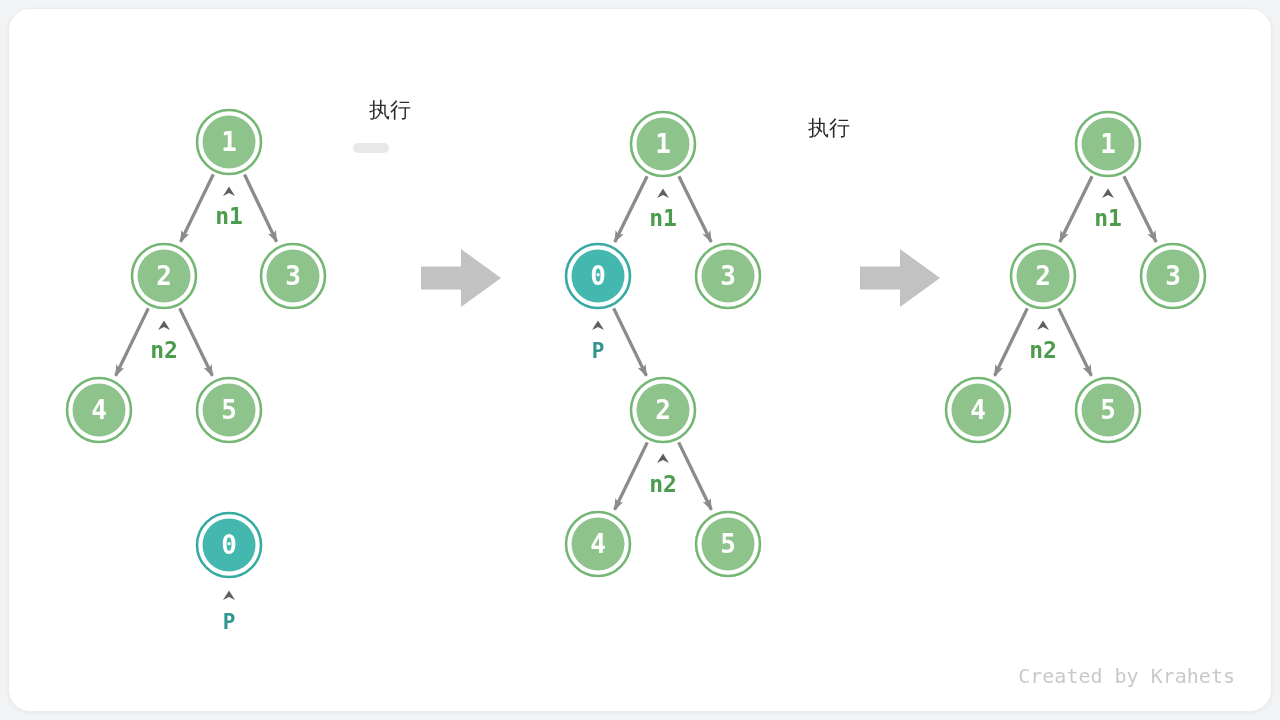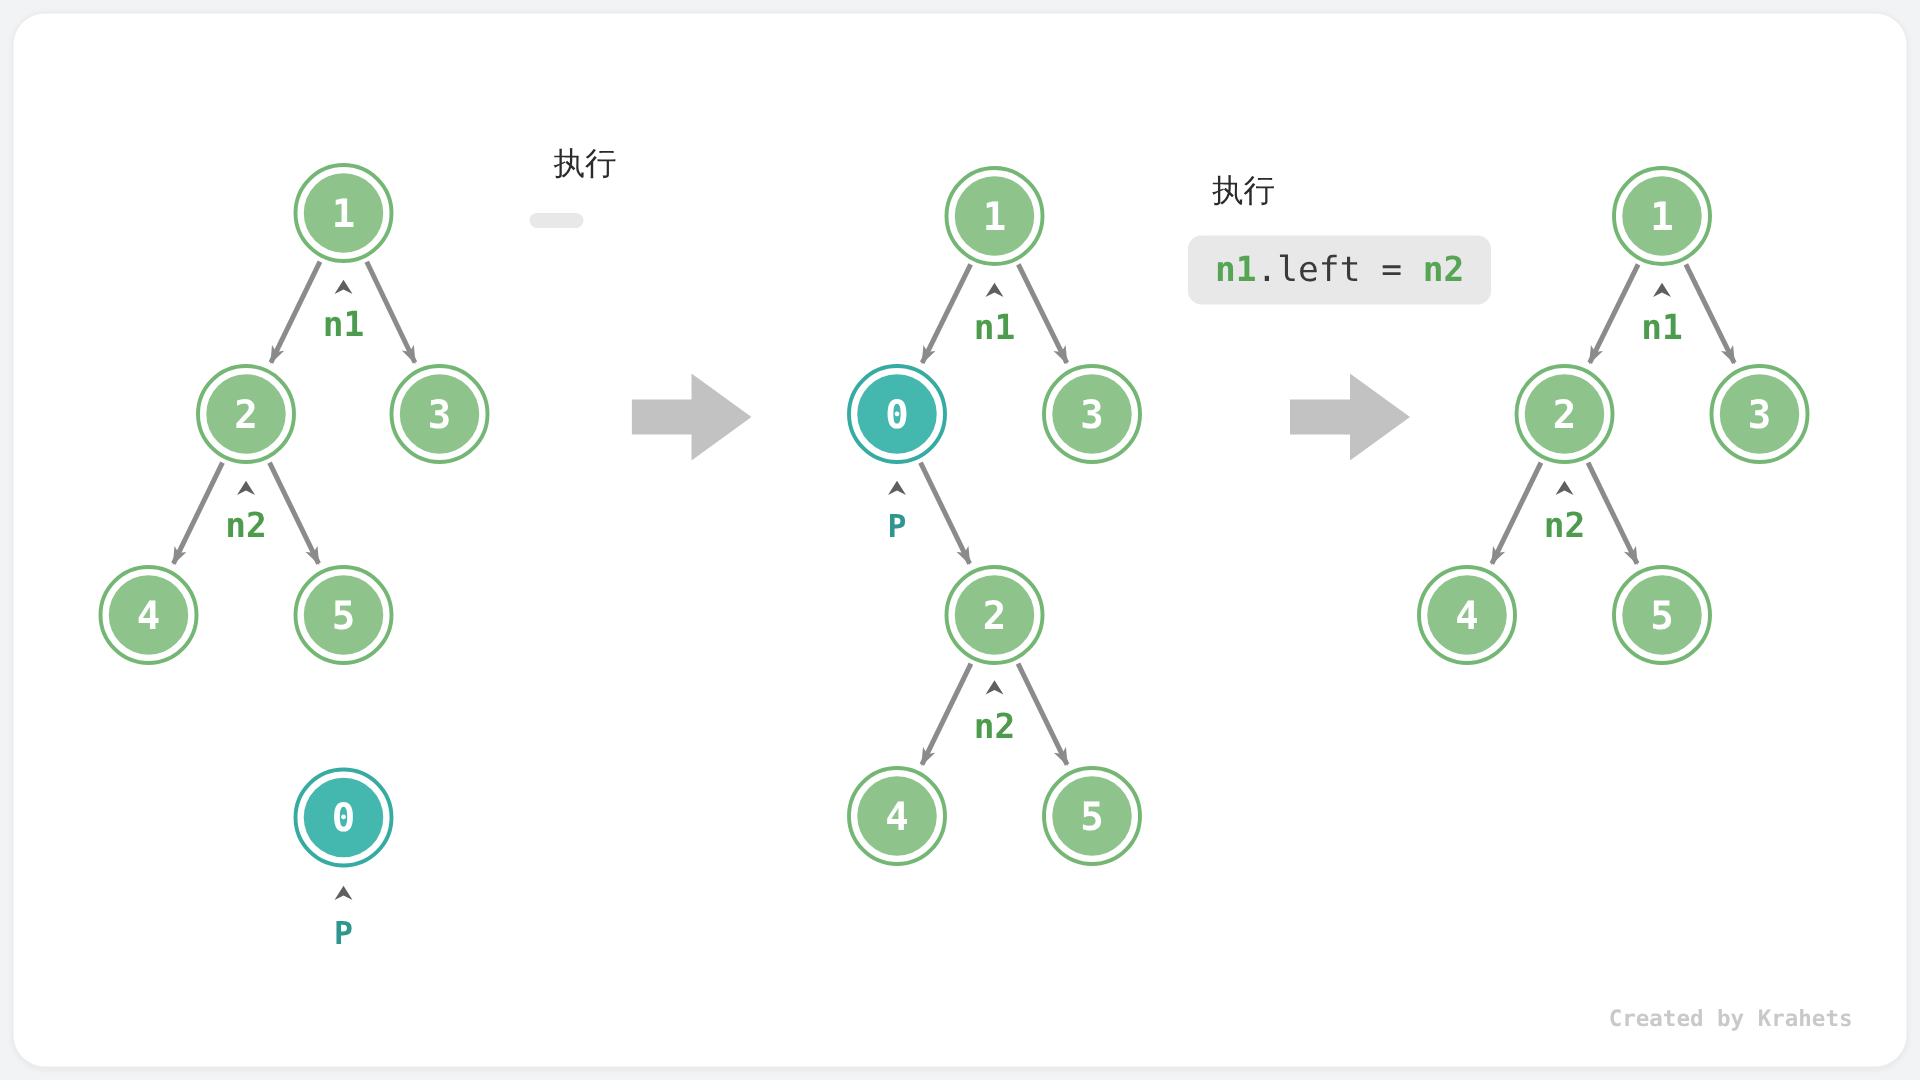--- a/index.html
+++ b/index.html
@@ -79,23 +79,22 @@
   .step-arrow {
     position: absolute;
     width: 80px; height: 58px;
     background: #c2c2c2;
     clip-path: polygon(0 30%, 50% 30%, 50% 0, 100% 50%, 50% 100%, 50% 70%, 0 70%);
   }
   .watermark {
     position: absolute;
     right: 36px; bottom: 23px;
     font-family: "DejaVu Sans Mono", monospace;
-    font-size: 15px;
+    font-size: 20px;
     color: #c9c9c9;
-    font-weight: bold;
   }
 </style>
 </head>
 <body>
 
 <div class="card">
 
   <svg class="tree-svg" style="left:48px; top:89px;" width="260" height="560">
     <defs>
       <marker id="arrw" markerUnits="userSpaceOnUse" markerWidth="14" markerHeight="11" refX="11" refY="4.5" orient="auto">
@@ -200,23 +199,20 @@
 
     <path class="caret" transform="translate(67,225)" d="M-6,5 L0,-4.5 L6,5 L0,2 Z"></path>
     <text class="ref-teal" x="67" y="258">P</text>
 
     <path class="caret" transform="translate(132,358)" d="M-6,5 L0,-4.5 L6,5 L0,2 Z"></path>
     <text class="ref-green" x="132" y="392">n2</text>
   </svg>
 
   <div class="code-panel" style="left:783px; top:107px;">
     <div class="code-title">执行</div>
-    <div class="code-box">
-      <div class="code-line"><span class="tok-green">n1</span><span>.left = </span><span class="tok-green">n2</span></div>
-    </div>
   </div>
 
   <div class="step-arrow" style="left:851px; top:240px;"></div>
 
   <svg class="tree-svg" style="left:928px; top:91px;" width="280" height="360">
     <line class="edge" x1="155.1" y1="76.3" x2="122.8" y2="141.9" marker-end="url(#arrw)"></line>
     <line class="edge" x1="186.9" y1="76.3" x2="219.2" y2="141.9" marker-end="url(#arrw)"></line>
     <line class="edge" x1="90.3" y1="208.4" x2="57.6" y2="275.8" marker-end="url(#arrw)"></line>
     <line class="edge" x1="121.7" y1="208.4" x2="154.4" y2="275.8" marker-end="url(#arrw)"></line>
 

